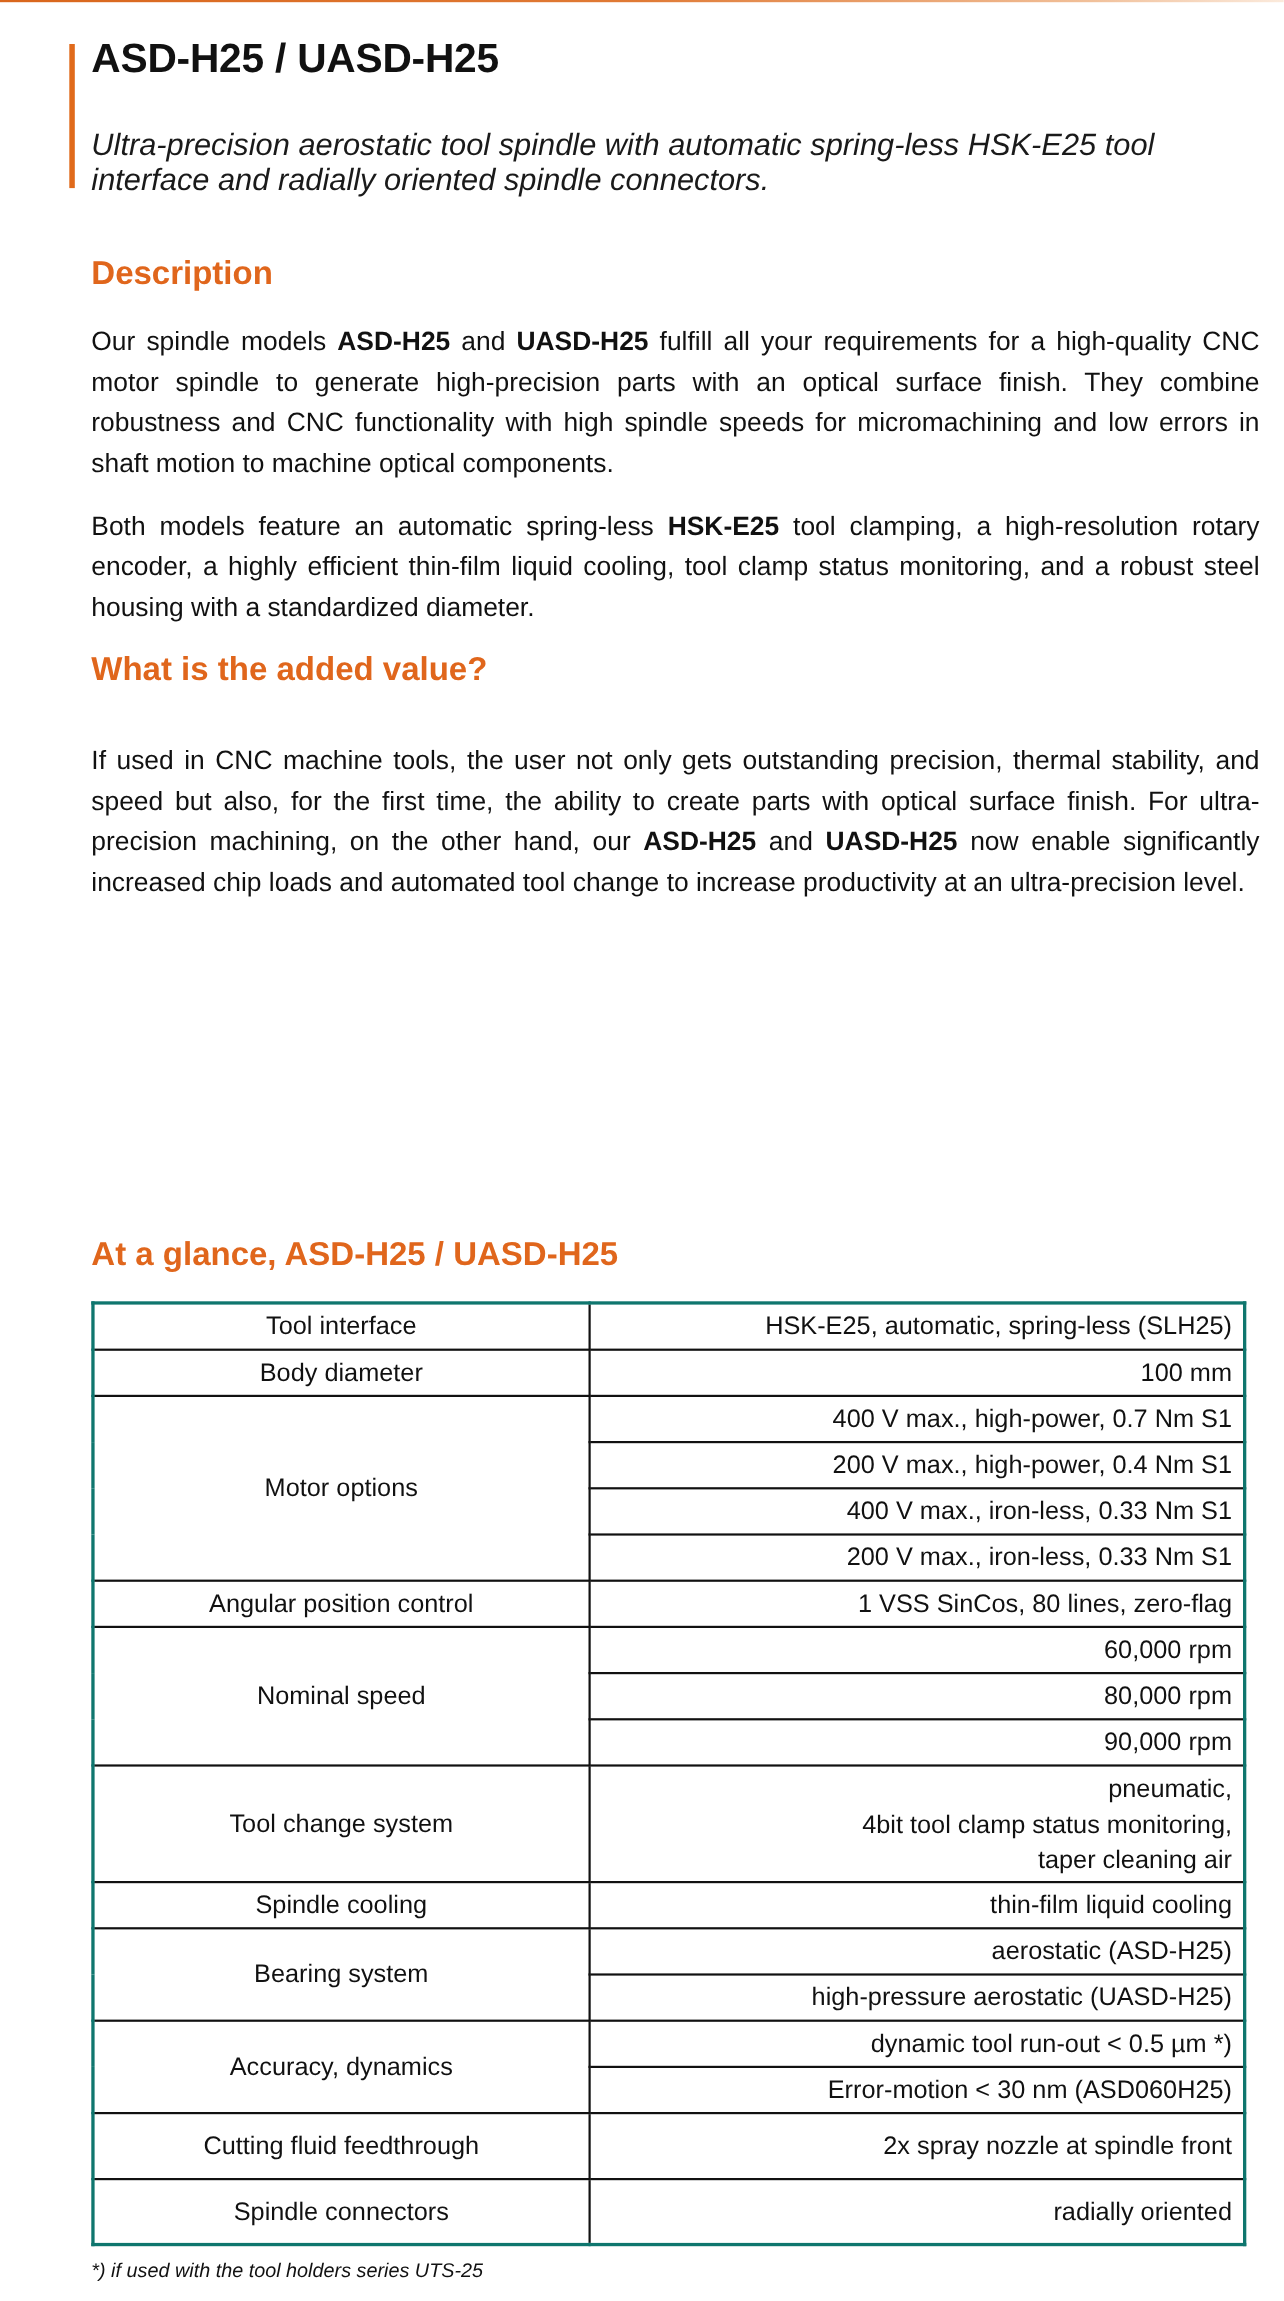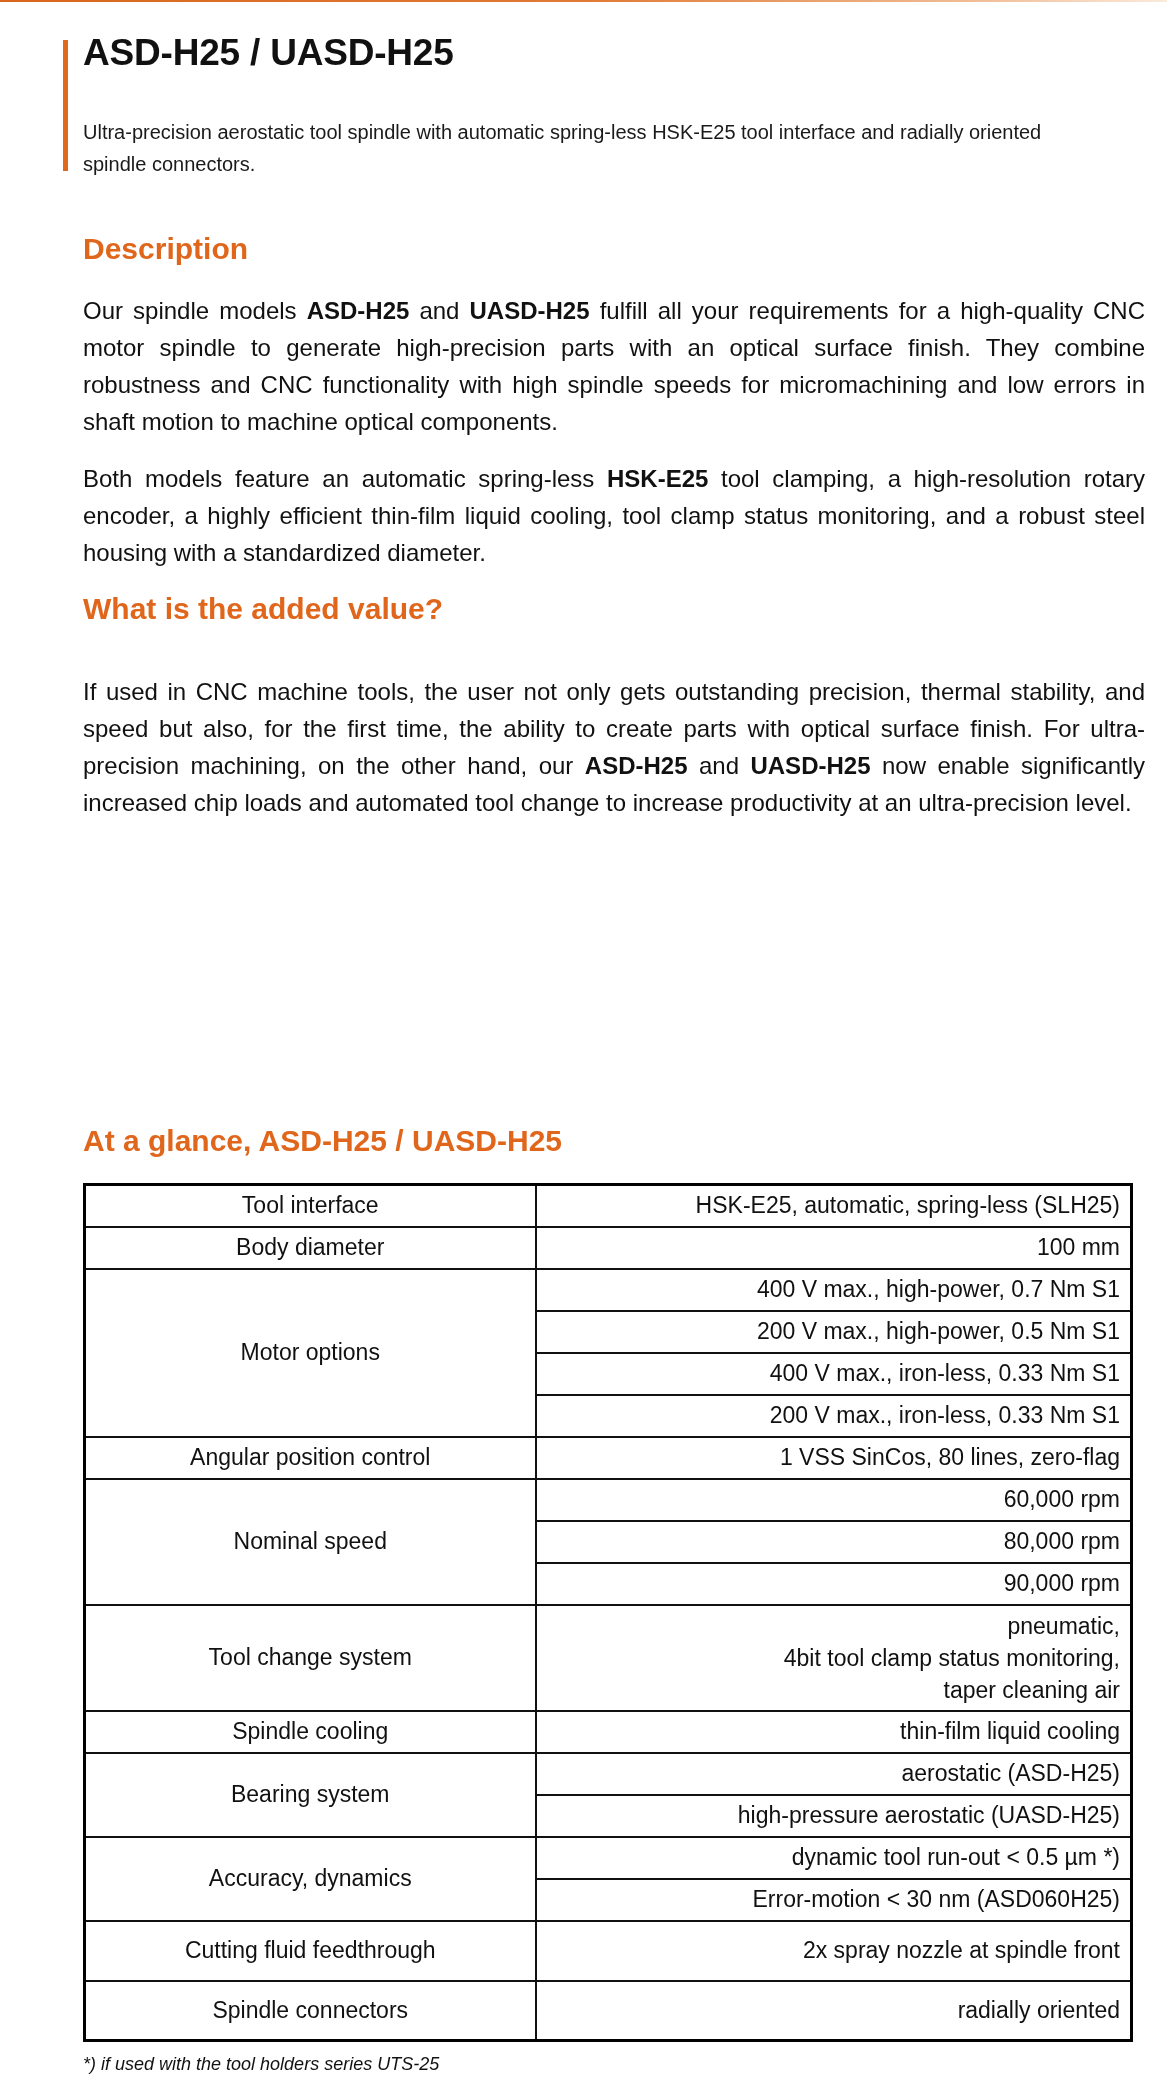--- a/index.html
+++ b/index.html
@@ -29,21 +29,22 @@
       left: 83px; top: 32px;
       font-size: 37px;
       font-weight: bold;
       color: #111111;
       letter-spacing: -0.2px;
     }
     .subtitle {
       position: absolute;
       left: 83px; top: 116px;
       width: 1000px;
-      font-size: 20px;
+      font-size: 28px;
+      font-style: italic;
       line-height: 32px;
       color: #1a1a1a;
     }
     .section-heading {
       position: absolute;
       left: 83px;
       font-size: 30px;
       font-weight: bold;
       color: #e0661c;
     }
@@ -59,21 +60,21 @@
     .para p { margin: 0; }
     .para p + p { margin-top: 20px; }
     .para b { font-weight: bold; }
 
     .spec-table {
       position: absolute;
       left: 83px;
       top: 1183px;
       width: 1050px;
       border-collapse: collapse;
-      border: 3px solid #000000;
+      border: 3px solid #0f766e;
       font-size: 23px;
       color: #111111;
     }
     .spec-table td {
       border: 2px solid #111111;
       padding: 0 10px;
       height: 42px;
       vertical-align: middle;
     }
     .spec-table td.label {
@@ -129,21 +130,21 @@
   </tr>
   <tr>
     <td class="label">Body diameter</td>
     <td class="value">100 mm</td>
   </tr>
   <tr>
     <td class="label" rowspan="4">Motor options</td>
     <td class="value">400 V max., high-power, 0.7 Nm S1</td>
   </tr>
   <tr>
-    <td class="value">200 V max., high-power, 0.5 Nm S1</td>
+    <td class="value">200 V max., high-power, 0.4 Nm S1</td>
   </tr>
   <tr>
     <td class="value">400 V max., iron-less, 0.33 Nm S1</td>
   </tr>
   <tr>
     <td class="value">200 V max., iron-less, 0.33 Nm S1</td>
   </tr>
   <tr>
     <td class="label">Angular position control</td>
     <td class="value">1 VSS SinCos, 80 lines, zero-flag</td>

